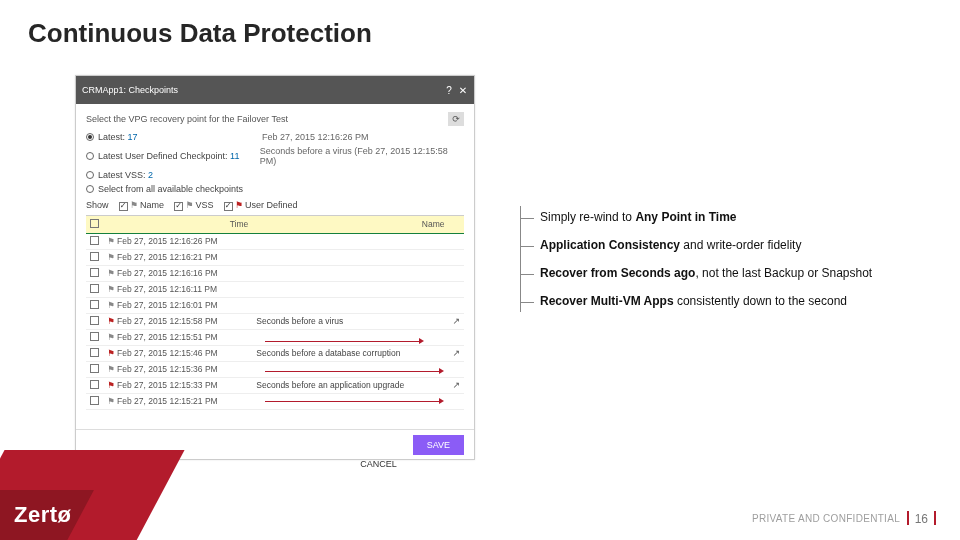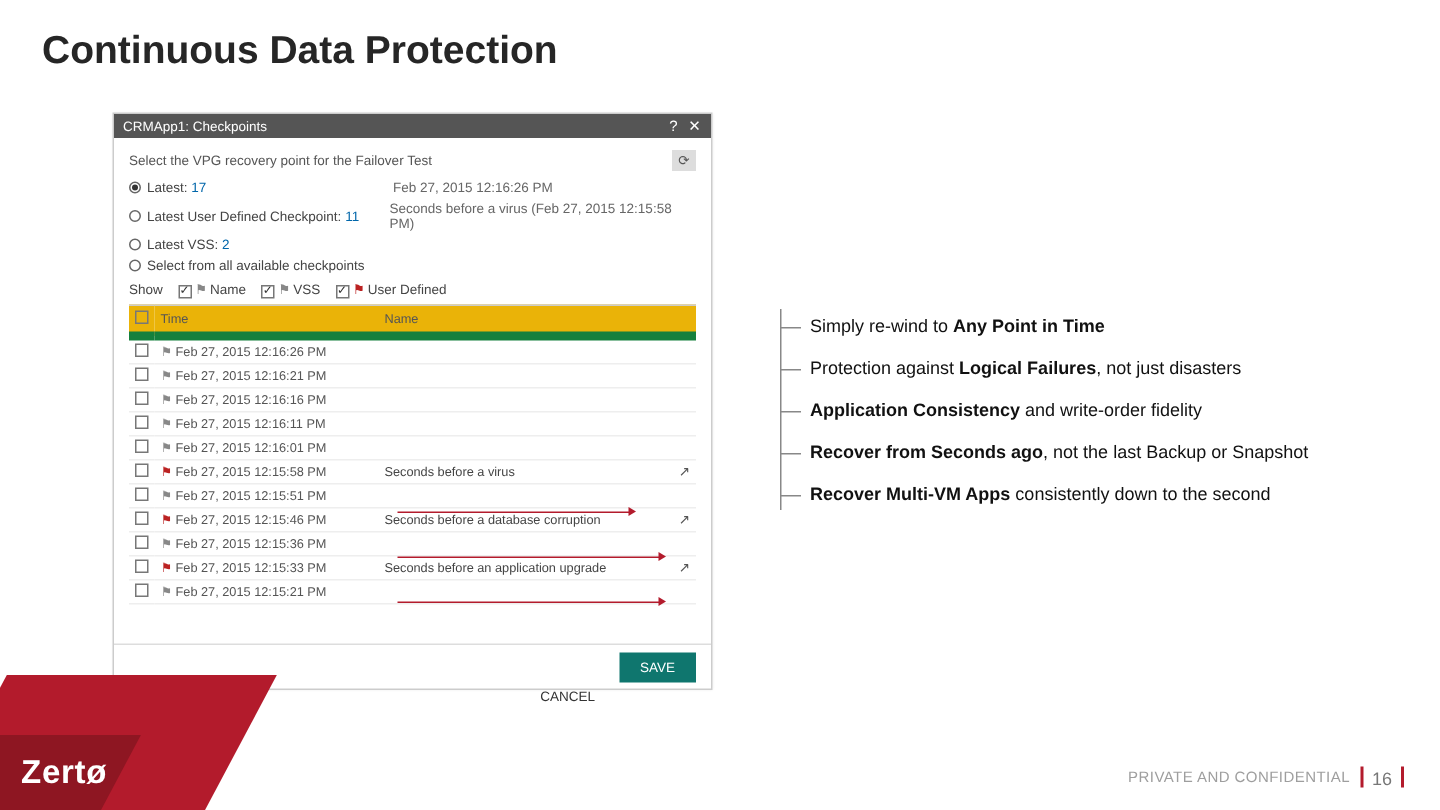--- a/index.html
+++ b/index.html
@@ -1,46 +1,46 @@
 <!DOCTYPE html>
 <html><head>
 <meta charset="utf-8">
 <style>
   * { box-sizing: border-box; margin: 0; padding: 0; }
   html, body { width: 960px; height: 540px; font-family: Arial, Helvetica, sans-serif; background: #fff; overflow: hidden; }
   .slide { position: relative; width: 960px; height: 540px; }
   .title { position: absolute; top: 18px; left: 28px; font-size: 26px; font-weight: 700; color: #262626; }
   
   .dialog { position: absolute; top: 75px; left: 75px; width: 400px; height: 385px; border: 1px solid #ccc; background: #fff; font-size: 9px; color: #444; box-shadow: 0 0 2px rgba(0,0,0,.1); }
-  .dlg-titlebar { height: 16px; background: #555; color: #fff; display: flex; align-items: center; padding: 0 6px; font-size: 9px; justify-content: space-between; }
+  .dlg-titlebar { height: 28px; background: #555; color: #fff; display: flex; align-items: center; padding: 0 6px; font-size: 9px; justify-content: space-between; }
   .dlg-titlebar .icons { display: flex; gap: 4px; }
   .dlg-titlebar .ico { width: 10px; height: 10px; display: inline-flex; align-items: center; justify-content: center; font-size: 10px; }
   .dlg-body { padding: 8px 10px 0 10px; }
   .instr { font-size: 9px; color: #555; margin-bottom: 6px; display: flex; justify-content: space-between; align-items: center; }
   .refresh { width: 16px; height: 14px; background: #ddd; display: inline-flex; align-items: center; justify-content: center; font-size: 9px; }
   .opt-row { display: flex; align-items: center; font-size: 9px; color: #444; margin-bottom: 4px; }
   .opt-row .left { width: 176px; display: flex; align-items: center; gap: 4px; }
   .opt-row .right { color: #666; }
   .radio { width: 8px; height: 8px; border: 1px solid #666; border-radius: 50%; display: inline-flex; align-items: center; justify-content: center; }
   .radio.sel::after { content: ""; width: 4px; height: 4px; background: #333; border-radius: 50%; }
   .lnk { color: #0066aa; }
   .show-row { display: flex; align-items: center; gap: 10px; font-size: 9px; margin: 6px 0 4px; }
   .chk { width: 9px; height: 9px; border: 1px solid #777; display: inline-flex; align-items: center; justify-content: center; font-size: 8px; line-height: 1; }
   .chk.on::after { content: "✓"; color: #333; }
   .flag { display: inline-block; width: 8px; margin-right: 2px; text-align: center; color: #888; }
   .flag.red { color: #b22; }
   .tbl { width: 100%; border-collapse: collapse; font-size: 8.5px; }
-  .tbl th { text-align: left; font-weight: 400; color: #555; padding: 3px 4px; border-top: 1px solid #ccc; border-bottom: 6px solid #15803d; background: #eab308; }
+  .tbl th { text-align: right; font-weight: 400; color: #555; padding: 3px 4px; border-top: 1px solid #ccc; border-bottom: 1px solid #15803d; background: #fef9c3; }
   .tbl td { padding: 2px 4px; border-bottom: 1px solid #eee; color: #555; white-space: nowrap; }
   .tbl td.name { color: #444; }
   .tbl .cbcell { width: 14px; }
   .arrowcell { color: #b22; font-size: 9px; }
   .dlg-footer { position: absolute; bottom: 0; left: 0; right: 0; height: 30px; display: flex; align-items: center; justify-content: flex-end; gap: 8px; padding: 0 10px; border-top: 1px solid #ddd; }
   .btn-cancel { font-size: 9px; color: #333; background: none; border: none; padding: 4px 8px; cursor: pointer; margin-top: 39px; }
-  .btn-save { font-size: 9px; color: #fff; background: #0f766e; border: none; padding: 5px 14px; cursor: pointer; }
+  .btn-save { font-size: 9px; color: #fff; background: #8b5cf6; border: none; padding: 5px 14px; cursor: pointer; }
   
   .bullets { position: absolute; top: 210px; left: 520px; right: 30px; }
   .brow { position: relative; padding-left: 20px; margin-bottom: 14px; font-size: 12px; color: #111; }
   .brow::before { content: ""; position: absolute; left: 0; top: 8px; width: 14px; height: 1px; background: #888; }
   .bullets::before { content: ""; position: absolute; left: 0; top: -4px; bottom: 10px; width: 1px; background: #888; }
   .brow b, .brow strong { font-weight: 700; }
   
   .logo { position: absolute; left: 14px; bottom: 12px; font-size: 22px; font-weight: 700; color: #fff; z-index: 3; letter-spacing: .5px; }
   .triangle { position: absolute; left: -30px; bottom: -40px; width: 180px; height: 130px; background: #b31b2c; transform: skewX(-28deg); z-index: 1; }
   .triangle2 { position: absolute; left: -50px; bottom: -40px; width: 120px; height: 90px; background: #8e1622; transform: skewX(-28deg); z-index: 2; }
@@ -190,21 +190,20 @@
       <button class="btn-save">SAVE</button>
     </div>
   </div>
 
   <div class="redline" style="top:341px; left:265px; width:155px"></div>
   <div class="redline" style="top:371px; left:265px; width:175px"></div>
   <div class="redline" style="top:401px; left:265px; width:175px"></div>
 
   <div class="bullets">
     <div class="brow"><span>Simply re-wind to </span><b>Any Point in Time</b><span></span></div>
-    <div class="brow"><span>Protection against </span><b>Logical Failures</b><span>, not just disasters</span></div>
     <div class="brow"><span></span><b>Application Consistency</b><span> and write-order fidelity</span></div>
     <div class="brow"><span></span><b>Recover from Seconds ago</b><span>, not the last Backup or Snapshot</span></div>
     <div class="brow"><span></span><b>Recover Multi-VM Apps</b><span> consistently down to the second</span></div>
   </div>
 
   <div class="triangle"></div>
   <div class="triangle2"></div>
   <div class="logo">Zertø</div>
   <div class="conf">PRIVATE AND CONFIDENTIAL</div>
   <div class="pagenum">16</div>

